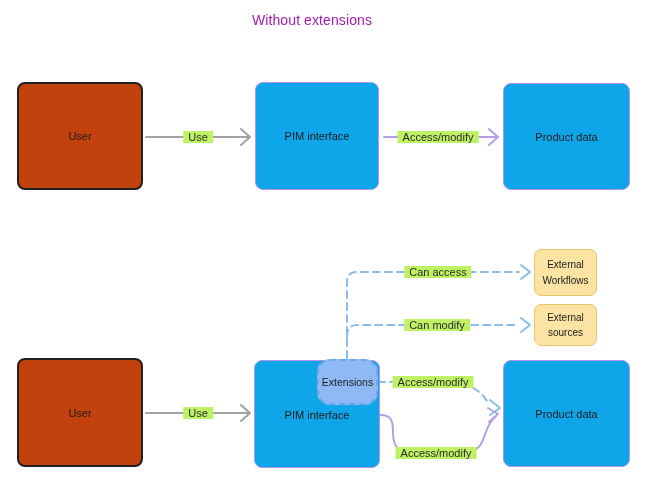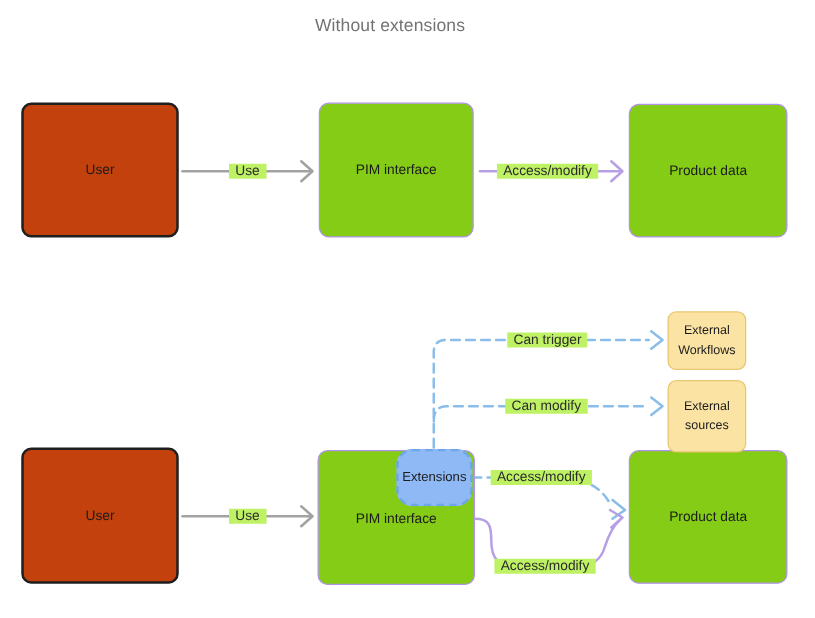--- a/index.html
+++ b/index.html
@@ -15,40 +15,40 @@
     position: absolute;
     left: 0; top: 0;
     width: 652px; height: 494px;
   }
   .section-title {
     position: absolute;
     width: 220px;
     text-align: center;
     font-size: 14px;
     font-weight: 500;
-    color: #737373;
+    color: #a21caf;
     letter-spacing: .1px;
   }
   .node {
     position: absolute;
     box-sizing: border-box;
     display: flex;
     align-items: center;
     justify-content: center;
     font-size: 11px;
     color: #1c1c1c;
     text-align: center;
   }
   .node-user {
     background: #c2410c;
     border: 2px solid #1f1f1f;
     border-radius: 8px;
   }
   .node-purple {
-    background: #84cc16;
+    background: #0ea5e9;
     border: 1.5px solid #b293e9;
     border-radius: 8px;
   }
   .node-blue {
     background: #8fb9f4;
     border: 2px dashed #6ea6ea;
     border-radius: 13px;
     font-size: 10.5px;
   }
   .node-yellow {
@@ -122,25 +122,25 @@
   <div class="node node-user" style="left:17px; top:358px; width:126px; height:109px;">User</div>
 
   <div class="node node-purple" style="left:254px; top:360px; width:126px; height:108px; align-items:flex-start; padding-top:48px;">PIM interface</div>
 
   <div class="node node-blue" style="left:317px; top:359px; width:61px; height:46px;">Extensions</div>
 
   <div class="node node-purple" style="left:503px; top:360px; width:127px; height:107px;">Product data</div>
 
   <div class="node node-yellow" style="left:534px; top:249px; width:63px; height:47px;">External Workflows</div>
 
-  <div class="node node-yellow" style="left:534px; top:304px; width:63px; height:58px;">External sources</div>
+  <div class="node node-yellow" style="left:534px; top:304px; width:63px; height:42px;">External sources</div>
 
   <div class="edge-label" style="left:198px; top:413px;">Use</div>
 
-  <div class="edge-label" style="left:438px; top:272px;">Can trigger</div>
+  <div class="edge-label" style="left:438px; top:272px;">Can access</div>
 
   <div class="edge-label" style="left:437px; top:325px;">Can modify</div>
 
   <div class="edge-label" style="left:433px; top:382px;">Access/modify</div>
 
   <div class="edge-label" style="left:436px; top:453px;">Access/modify</div>
 
 </div>
 
 </body></html>

